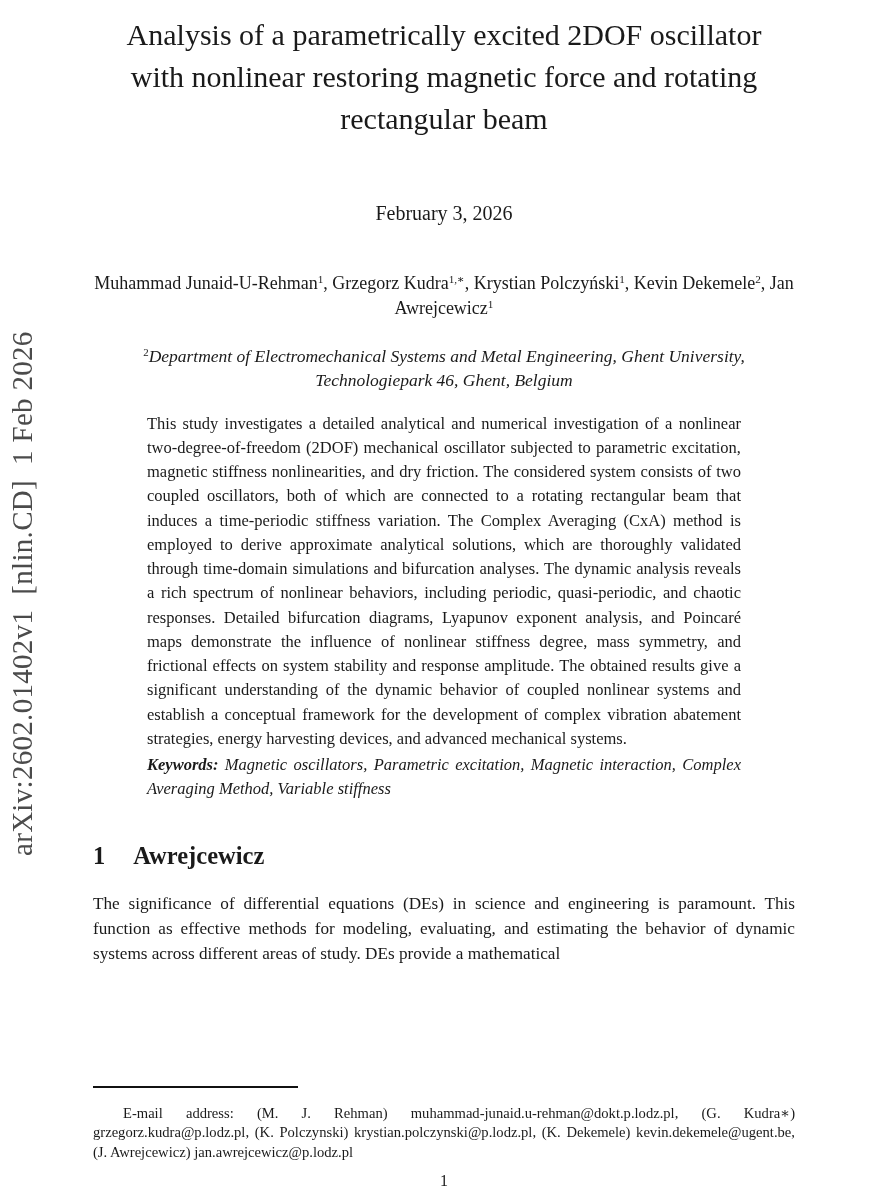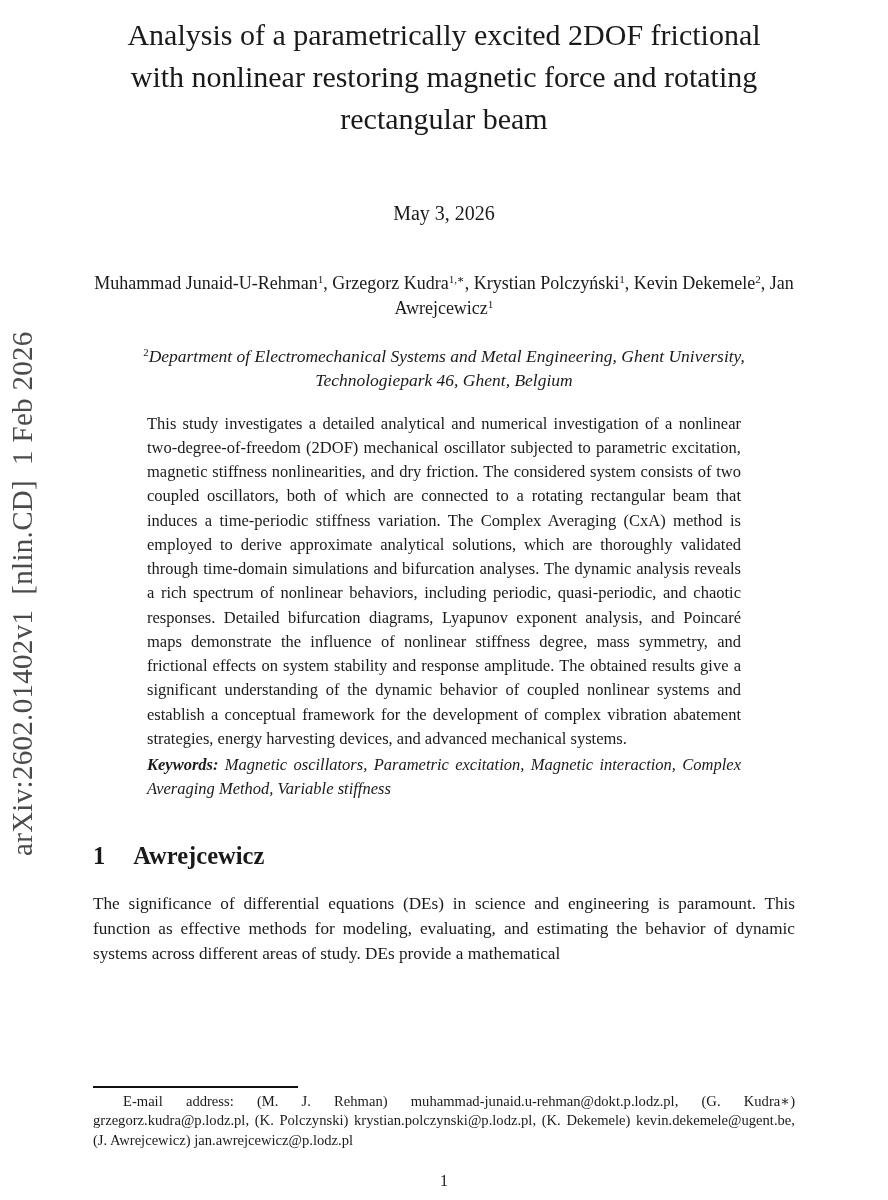--- a/index.html
+++ b/index.html
@@ -80,44 +80,44 @@
   .body-text {
     margin: 21px 93px 0;
     text-align: justify;
     font-size: 17.2px;
     line-height: 1.46;
   }
 
   .footnote { position: absolute; left: 93px; top: 1086px; width: 702px; }
   .footnote-rule { width: 205px; height: 2px; background: #111; }
   .footnote-text {
-    margin-top: 4px;
+    margin-top: 16px;
     font-size: 14.6px;
     line-height: 1.33;
     text-align: justify;
     text-indent: 30px;
   }
 
   .page-number {
     position: absolute; left: 0; top: 1172px;
     width: 888px; text-align: center; font-size: 16px;
   }
 </style>
 </head>
 <body>
 
 <div class="page">
 
   <div class="stamp">arXiv:2602.01402v1&nbsp;&nbsp;[nlin.CD]&nbsp;&nbsp;1 Feb 2026</div>
 
-  <div class="title">Analysis of a parametrically excited 2DOF frictional
+  <div class="title">Analysis of a parametrically excited 2DOF oscillator
 with nonlinear restoring magnetic force and rotating
 rectangular beam</div>
 
-  <div class="date">May 3, 2026</div>
+  <div class="date">February 3, 2026</div>
 
   <div class="authors"><span>Muhammad Junaid-U-Rehman</span><sup>1</sup><span>, Grzegorz Kudra</span><sup>1,∗</sup><span>, Krystian Polczyński</span><sup>1</sup><span>, Kevin Dekemele</span><sup>2</sup><span>, Jan Awrejcewicz</span><sup>1</sup></div>
 
   <div class="affiliations">
       <div class="affiliation"><sup>2</sup><span>Department of Electromechanical Systems and Metal Engineering, Ghent University, Technologiepark 46, Ghent, Belgium</span></div>
     </div>
 
   <div class="abstract">
     <div class="abstract-text">This study investigates a detailed analytical and numerical investigation of a nonlinear two-degree-of-freedom (2DOF) mechanical oscillator subjected to parametric excitation, magnetic stiffness nonlinearities, and dry friction. The considered system consists of two coupled oscillators, both of which are connected to a rotating rectangular beam that induces a time-periodic stiffness variation. The Complex Averaging (CxA) method is employed to derive approximate analytical solutions, which are thoroughly validated through time-domain simulations and bifurcation analyses. The dynamic analysis reveals a rich spectrum of nonlinear behaviors, including periodic, quasi-periodic, and chaotic responses. Detailed bifurcation diagrams, Lyapunov exponent analysis, and Poincaré maps demonstrate the influence of nonlinear stiffness degree, mass symmetry, and frictional effects on system stability and response amplitude. The obtained results give a significant understanding of the dynamic behavior of coupled nonlinear systems and establish a conceptual framework for the development of complex vibration abatement strategies, energy harvesting devices, and advanced mechanical systems.</div>
     <div class="keywords"><span class="kw-label">Keywords:</span><span> Magnetic oscillators, Parametric excitation, Magnetic interaction, Complex Averaging Method, Variable stiffness</span></div>

